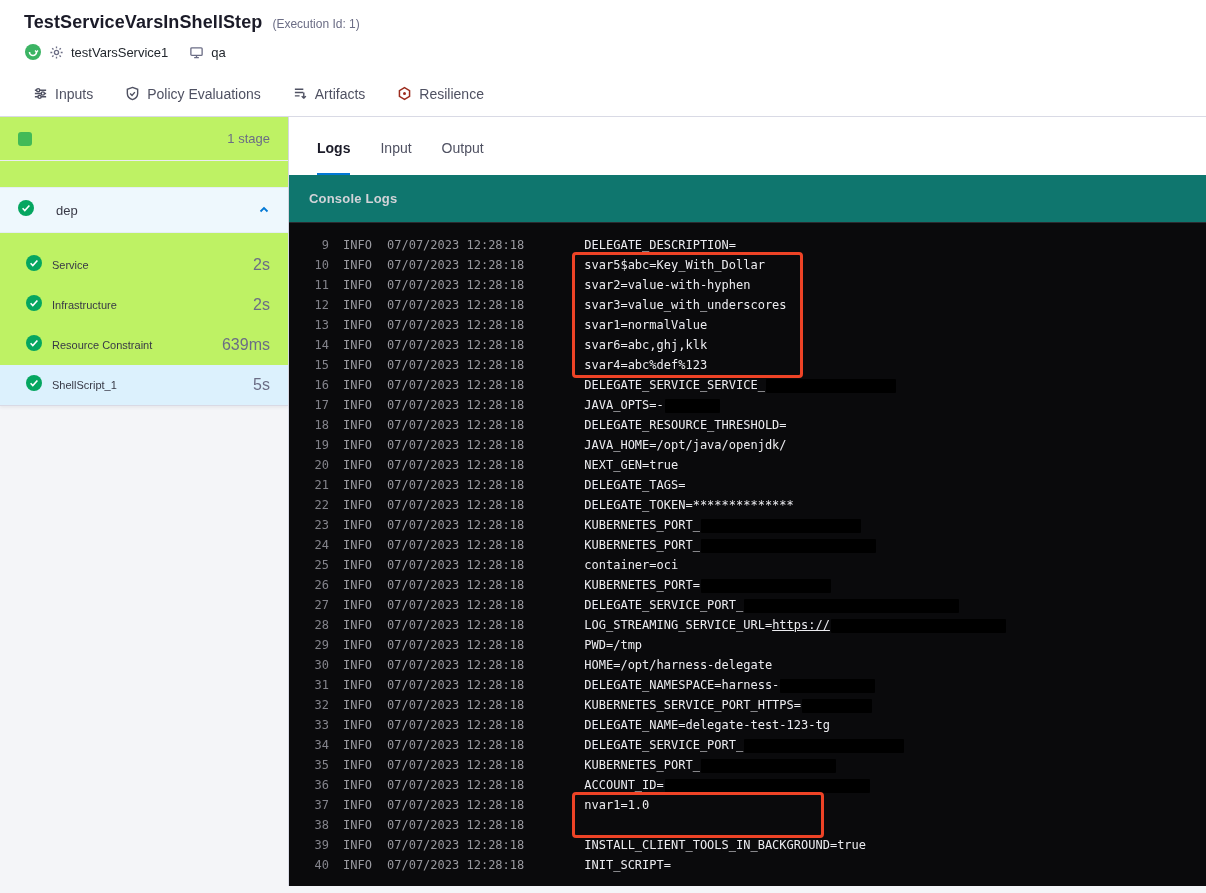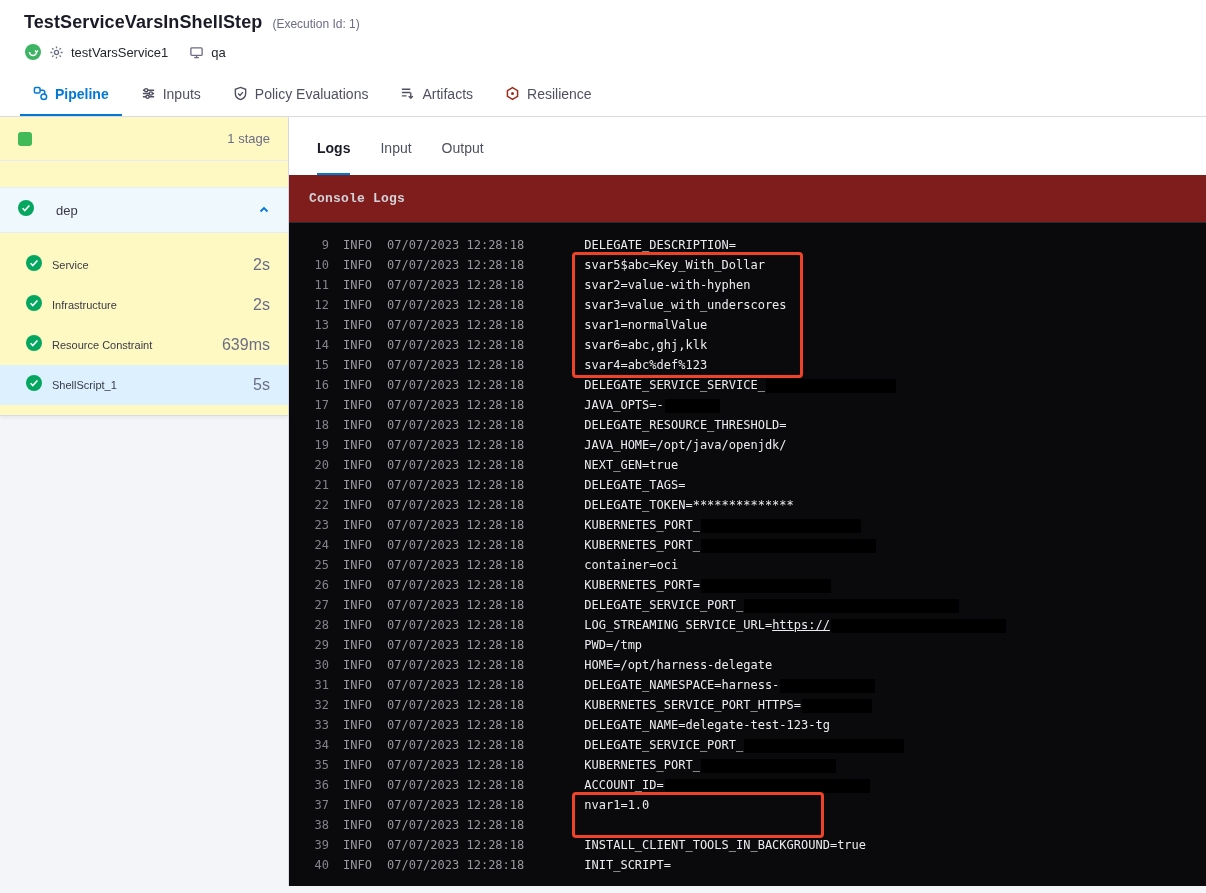--- a/index.html
+++ b/index.html
@@ -25,42 +25,42 @@
   .nav-tabs { background:#fff; border-bottom:1px solid #d9dae5; display:flex; gap:6px; padding:0 20px; height:44px; }
   .nav-tab { display:flex; align-items:center; gap:7px; padding:0 13px; font-size:14px; color:#4f5162; border-bottom:2px solid transparent; cursor:pointer; }
   .nav-tab .tab-icon { display:inline-flex; }
   .nav-tab.active { color:var(--accent); font-weight:700; border-bottom-color:var(--accent); }
 
   
   .content { display:flex; height:769px; }
 
   
   .left { width:289px; min-width:289px; border-right:1px solid #d9dae5; background:#f4f5f8; display:flex; flex-direction:column; }
-  .left-white { background:#fef9c3; border-bottom:1px solid #d9dae5; box-shadow:0 2px 3px rgba(0,0,0,.05); padding-bottom:10px; }
+  .left-white { background:#bef264; border-bottom:1px solid #d9dae5; box-shadow:0 2px 3px rgba(0,0,0,.05); padding-bottom:0; }
   .stage-summary { height:44px; display:flex; align-items:center; justify-content:space-between; padding:0 18px; border-bottom:1px solid #ebecf2; }
   .stage-square { width:14px; height:14px; border-radius:3px; background:#42ba57; }
   .stage-count { color:#6b6d85; font-size:13px; }
   .stage-header { margin-top:26px; display:flex; align-items:center; gap:22px; padding:12px 18px; background:#eef8fd; border-top:1px solid #e4eef5; border-bottom:1px solid #e4eef5; cursor:pointer; }
   .stage-name { font-size:13px; color:#383946; flex:1; }
   .chev { display:inline-flex; }
   .step-list { padding-top:12px; }
   .step-row { height:40px; display:flex; align-items:center; gap:10px; padding:0 18px 0 26px; cursor:pointer; }
   .step-row.selected { background:#dcf1fd; }
   .step-label { font-size:11px; color:#383946; flex:1; }
   .step-duration { font-size:16px; color:#6b6d85; }
   .left-rest { flex:1; }
 
   
   .right { flex:1; display:flex; flex-direction:column; background:#fff; min-width:0; }
   .log-tabs { height:58px; display:flex; align-items:flex-end; gap:30px; padding:0 28px; background:#fff; }
   .log-tab { font-size:14px; color:#4f5162; padding-bottom:17px; border-bottom:2px solid transparent; cursor:pointer; }
   .log-tab.active { color:#1b1b28; font-weight:700; border-bottom-color:var(--accent); }
 
   .console { flex:1; background:#0a0a0c; display:flex; flex-direction:column; min-height:0; }
-  .console-header { height:48px; flex:0 0 48px; display:flex; align-items:center; padding:0 20px; background:#7f1d1d; border-bottom:1px solid #2b2b30; color:#d2d3d8; font-weight:700; font-size:13px; letter-spacing:.2px;font-family:Liberation Mono, monospace; }
+  .console-header { height:48px; flex:0 0 48px; display:flex; align-items:center; padding:0 20px; background:#0f766e; border-bottom:1px solid #2b2b30; color:#d2d3d8; font-weight:700; font-size:13px; letter-spacing:.2px; }
   .log-body { flex:1; position:relative; padding-top:12px; font-family:"DejaVu Sans Mono", monospace; font-size:12px; line-height:20px; overflow:hidden; }
   .log-row { display:flex; height:20px; padding-left:10px; white-space:pre; }
   .ln { width:30px; text-align:right; color:#84848c; }
   .level { margin-left:14px; width:36px; color:#9a9aa0; }
   .ts { margin-left:8px; color:#9a9aa0; }
   .msg { margin-left:60px; color:#ececf0; }
   .redact { display:inline-block; background:#000; height:14px; vertical-align:middle; border-radius:1px; margin-left:1px; }
   .loglink { color:#ececf0; text-decoration:underline; }
   .hl-box { position:absolute; border:3px solid var(--highlight); border-radius:4px; pointer-events:none; }
 </style>
@@ -91,30 +91,20 @@
         <svg width="15" height="15" viewBox="0 0 16 16" fill="none" stroke="#6b6d85" stroke-width="1.4">
           <rect x="2" y="3" width="12" height="8" rx="1"></rect>
           <path d="M5.5 13.5h5M8 11v2.5"></path>
         </svg>
       </span>
     <span>qa</span>
   </div>
 </div>
 
 <nav class="nav-tabs">
-    <div class="nav-tab active">
-      <span class="tab-icon">
-        <svg width="15" height="15" viewBox="0 0 16 16" fill="none" stroke="currentColor" stroke-width="1.6">
-          <rect x="1.5" y="1.5" width="6" height="6" rx="1.5"></rect>
-          <circle cx="11.5" cy="11.5" r="3"></circle>
-          <path d="M7.5 4.5h3a2 2 0 0 1 2 2v2"></path>
-        </svg>
-      </span>
-      <span>Pipeline</span>
-    </div>
     <div class="nav-tab">
       <span class="tab-icon">
         <svg width="15" height="15" viewBox="0 0 16 16" fill="none" stroke="currentColor" stroke-width="1.5">
           <path d="M2 4.5h12M2 8h12M2 11.5h12"></path>
           <circle cx="5.5" cy="4.5" r="1.7" fill="#fff"></circle>
           <circle cx="10.5" cy="8" r="1.7" fill="#fff"></circle>
           <circle cx="7" cy="11.5" r="1.7" fill="#fff"></circle>
         </svg>
       </span>
       <span>Inputs</span>

